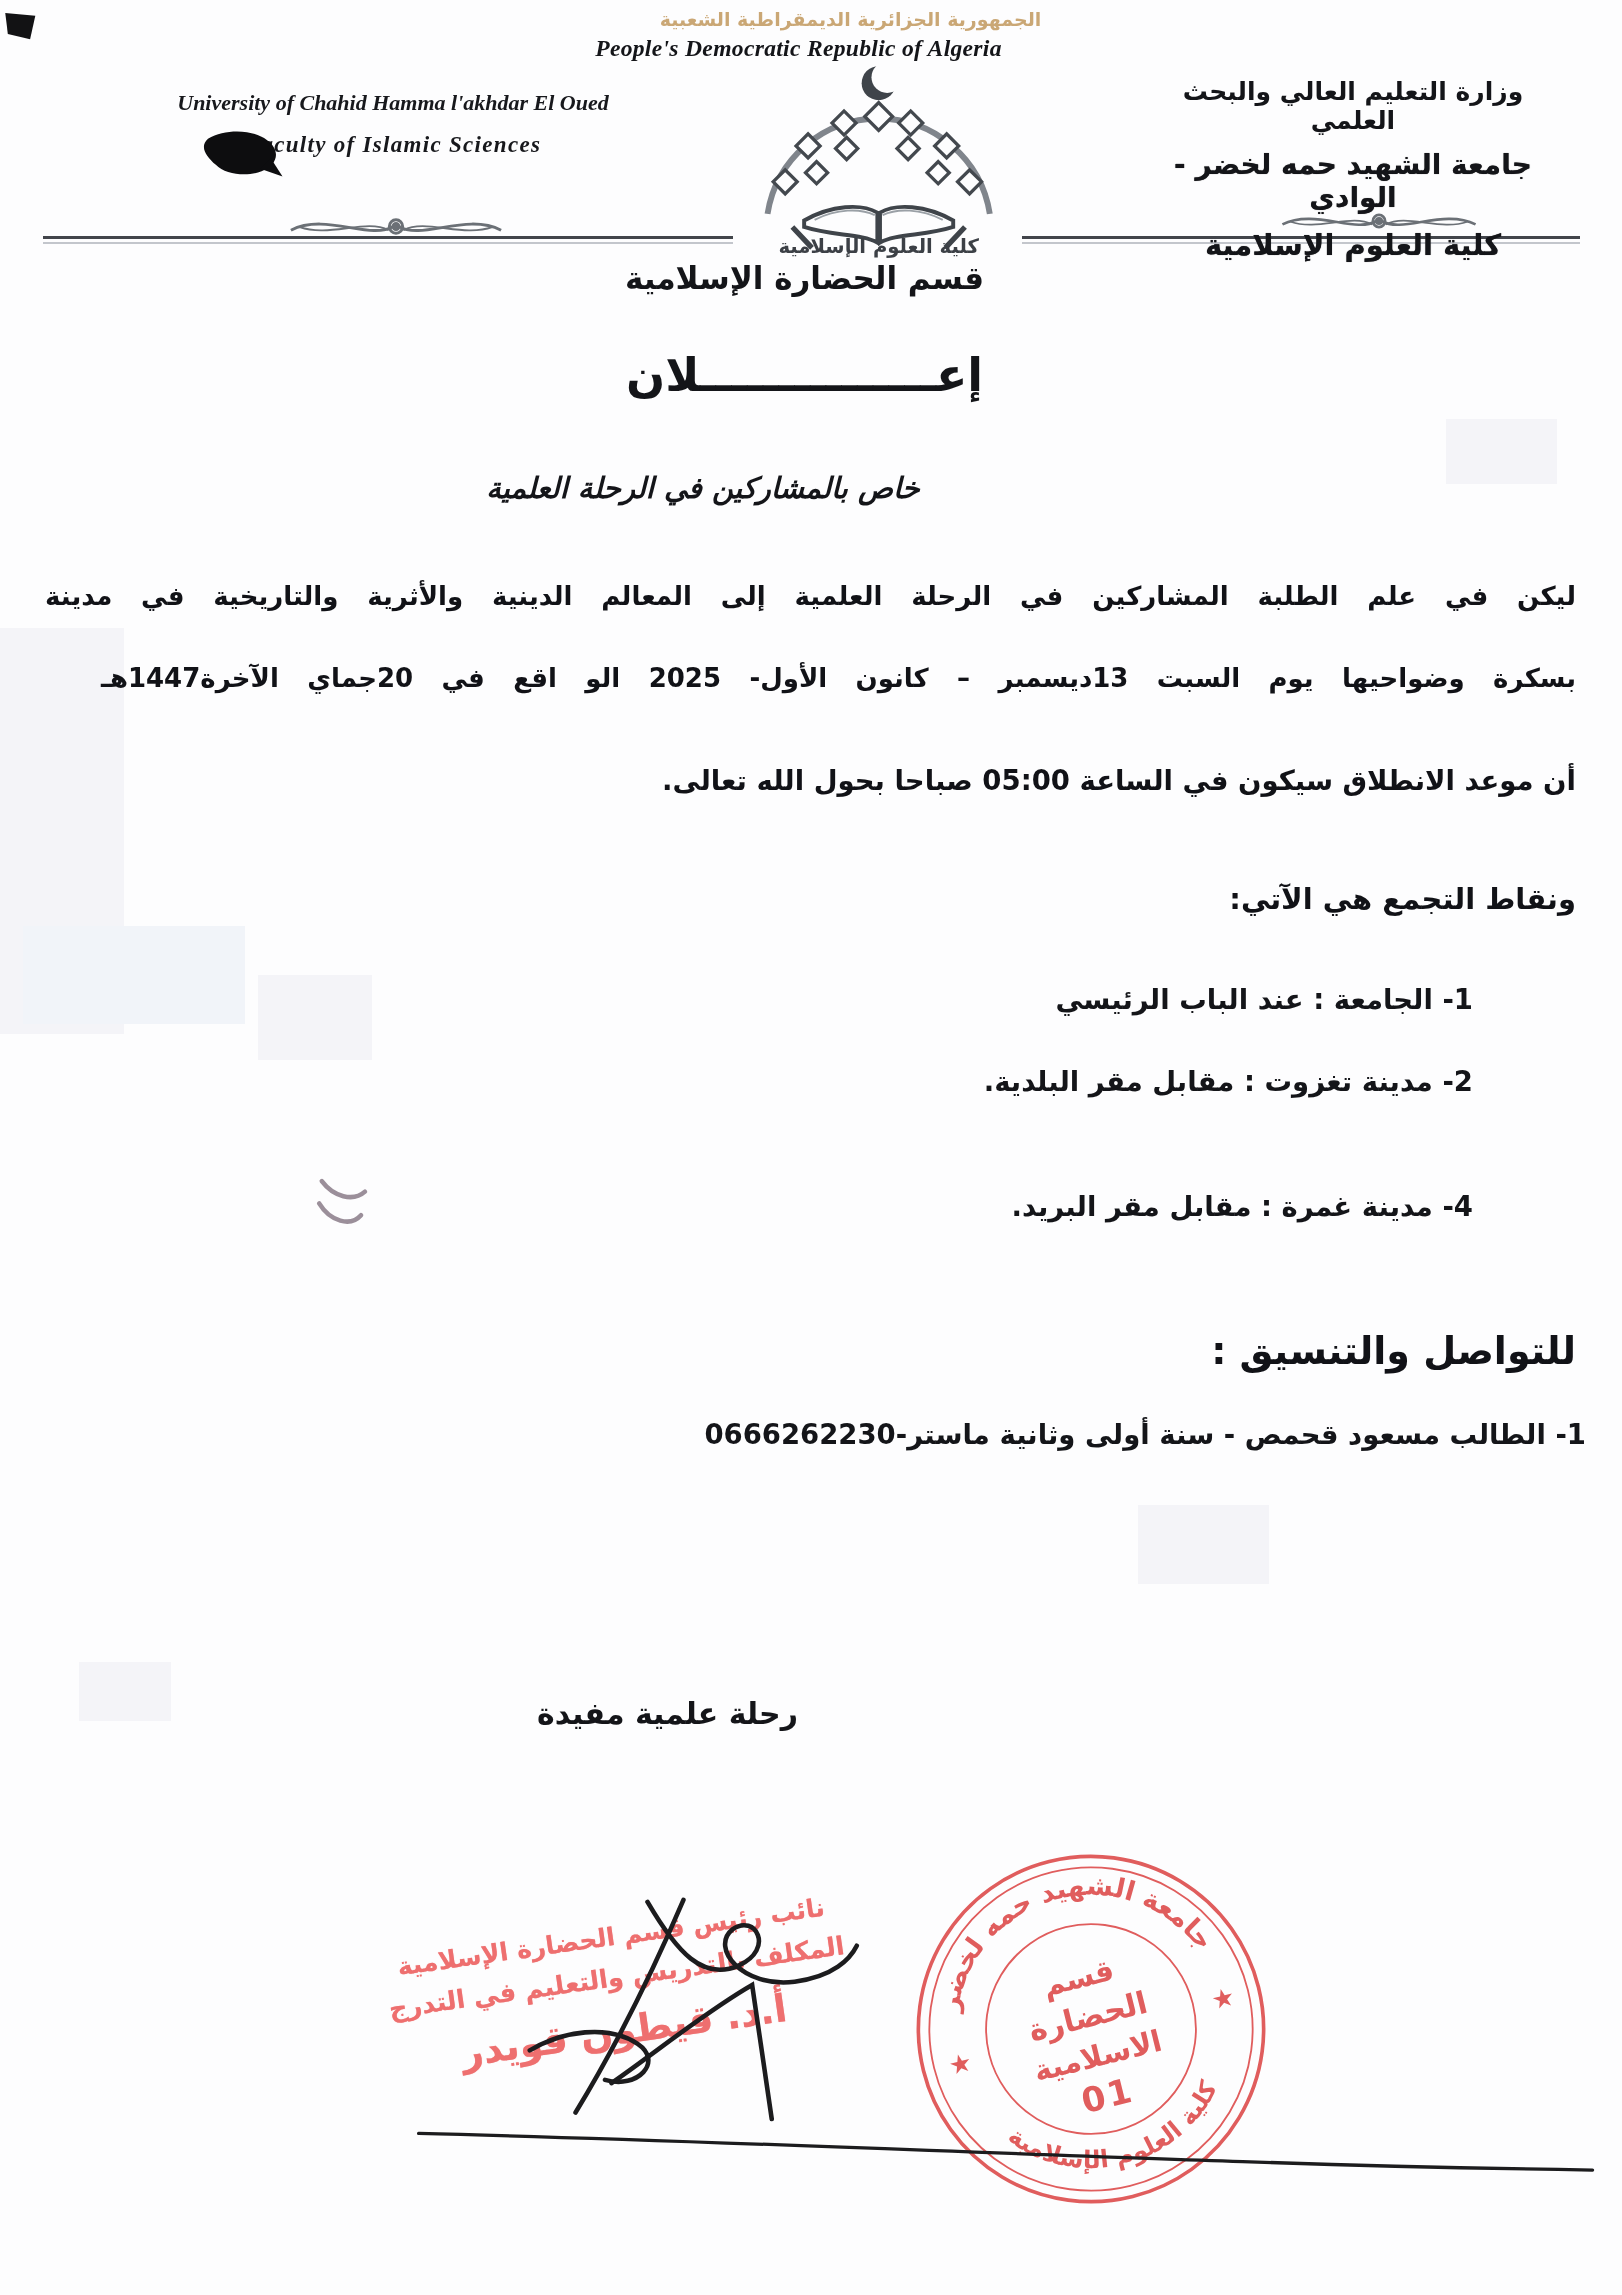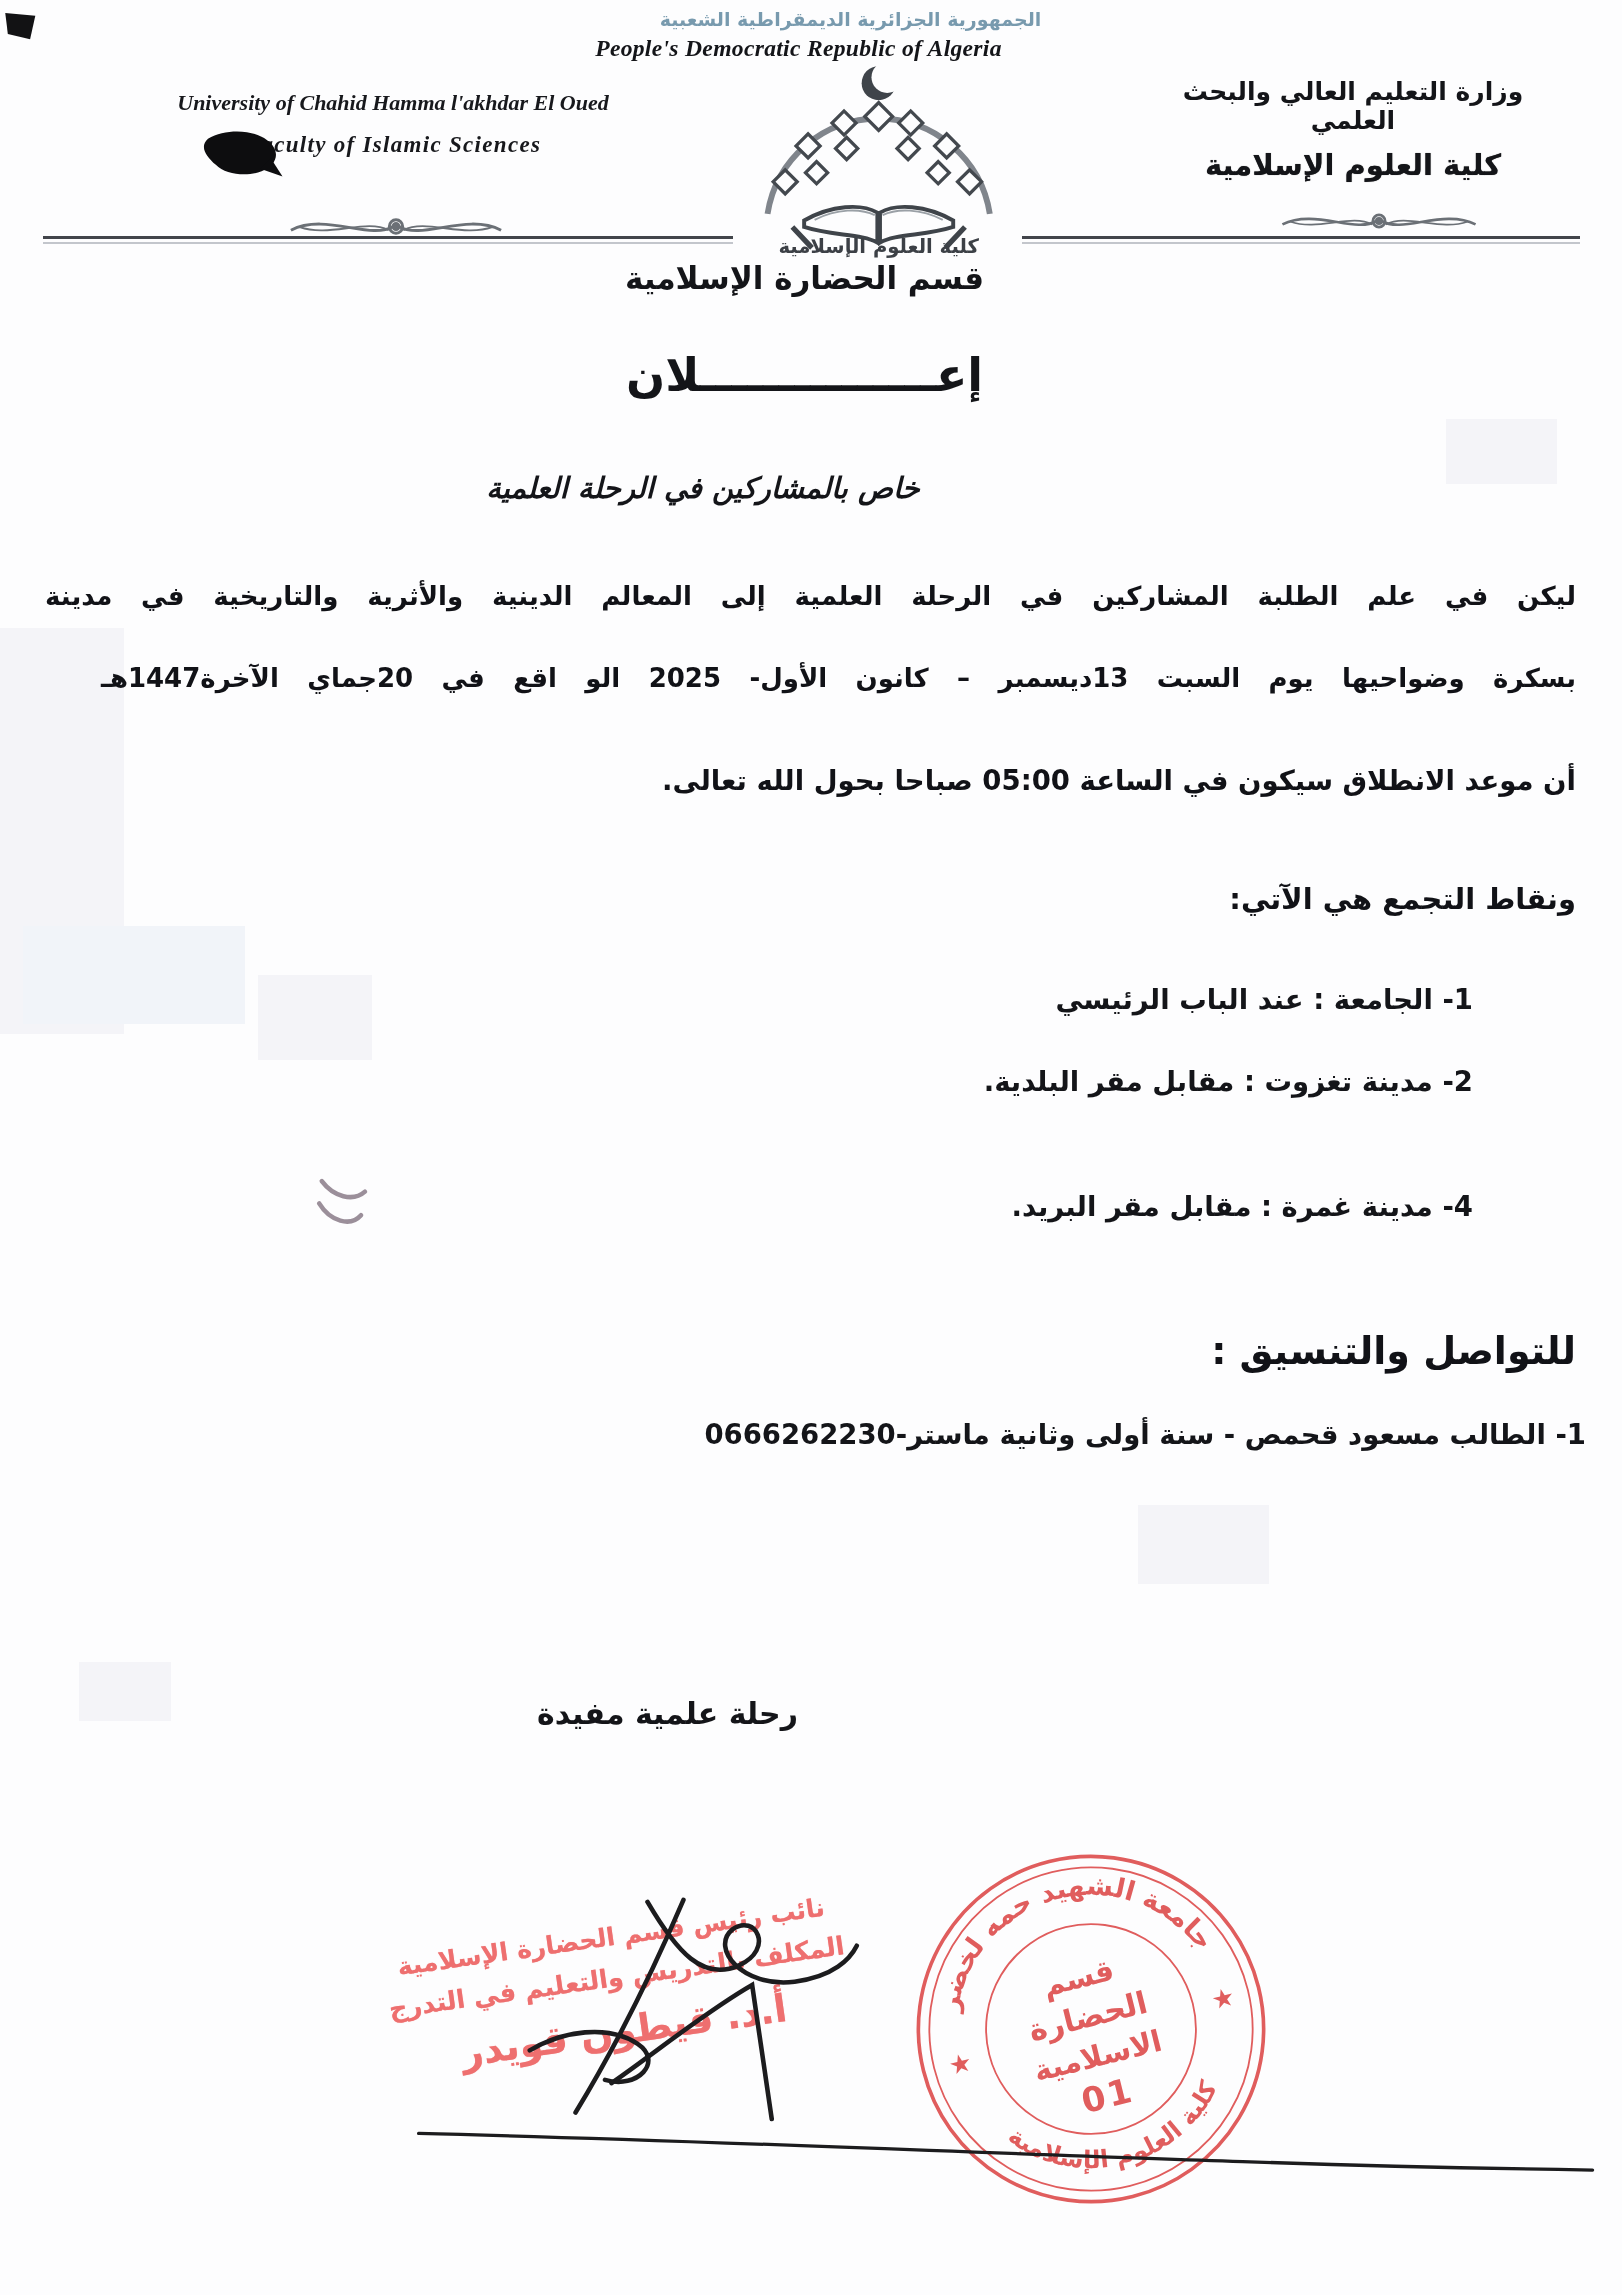--- a/index.html
+++ b/index.html
@@ -2,21 +2,21 @@
 <html lang="ar" style="font-size:10.5px"><head>
 <meta charset="utf-8">
 <style>
   html,body{margin:0;padding:0;background:#e8e8ea;}
   .page{position:relative;width:1622px;height:2295px;background:#fdfdfe;overflow:hidden;
         font-family:"DejaVu Sans",sans-serif;color:#141519;}
   .abs{position:absolute;}
   .artifact{position:absolute;background:#f4f4f8;z-index:0;}
   
   .faded-ar{left:641px;top:7.9px;width:419px;text-align:center;font-size:19px;font-weight:bold;
-            color:#0c4a6e;opacity:.55;filter:blur(0.5px);direction:rtl;z-index:5;}
+            color:#a16207;opacity:.55;filter:blur(0.5px);direction:rtl;z-index:5;}
   .rep-en{left:563px;top:35px;width:471px;text-align:center;font-family:"Liberation Serif",serif;
           font-style:italic;font-weight:bold;font-size:23.6px;letter-spacing:0.3px;z-index:5;}
   .en-block{left:56px;top:90px;width:674px;text-align:center;font-family:"Liberation Serif",serif;
             font-style:italic;font-weight:bold;color:#17181c;z-index:5;}
   .en-block .l1{font-size:22px;margin-bottom:14.4px;letter-spacing:0.3px;}
   .en-block .l2{font-size:22px;margin-bottom:15.7px;}
   .en-block .l3{font-size:23px;letter-spacing:1.3px;}
   .ar-block{left:1142px;top:77px;width:422px;text-align:center;direction:rtl;font-weight:bold;z-index:5;}
   .ar-block .l1{font-size:25px;margin-bottom:13px;}
   .ar-block .l2{font-size:28px;margin-bottom:14.4px;text-shadow:0 0 0.7px #333;}
@@ -67,20 +67,21 @@
   <div class="abs faded-ar">الجمهورية الجزائرية الديمقراطية الشعبية</div>
   <div class="abs rep-en">People's Democratic Republic of Algeria</div>
 
   <div class="abs en-block">
     <div class="l2">University of  Chahid Hamma l'akhdar El Oued</div>
     <div class="l3">Faculty of Islamic Sciences</div>
   </div>
 
   <div class="abs ar-block">
     <div class="l1">وزارة التعليم العالي والبحث العلمي</div>
+    <div class="l2">جامعة الشهيد حمه لخضر - الوادي</div>
     <div class="l3">كلية العلوم الإسلامية</div>
   </div>
 
   <svg class="abs logo" viewBox="0 0 465 305">
     <g>
       <circle cx="232" cy="38" r="26" fill="#3f444a"></circle>
       <circle cx="245" cy="29" r="24" fill="#fdfdfe"></circle>
     </g>
     <path d="M 62 238 A 172 172 0 0 1 402 238" fill="none" stroke="#80858c" stroke-width="9"></path>
     <g fill="#fdfdfe" stroke="#43484e" stroke-width="5">

